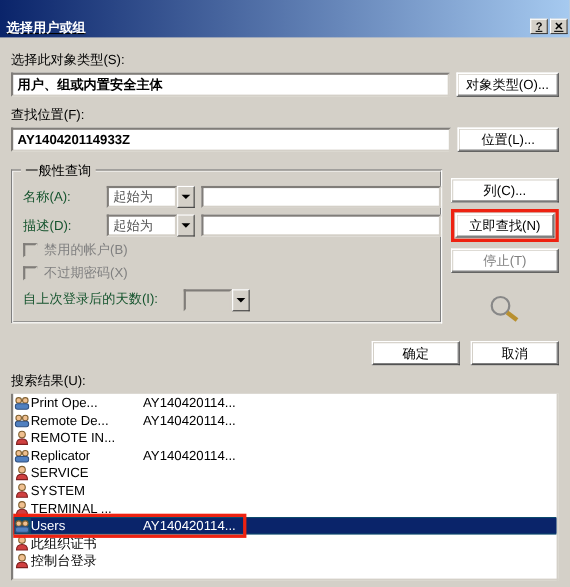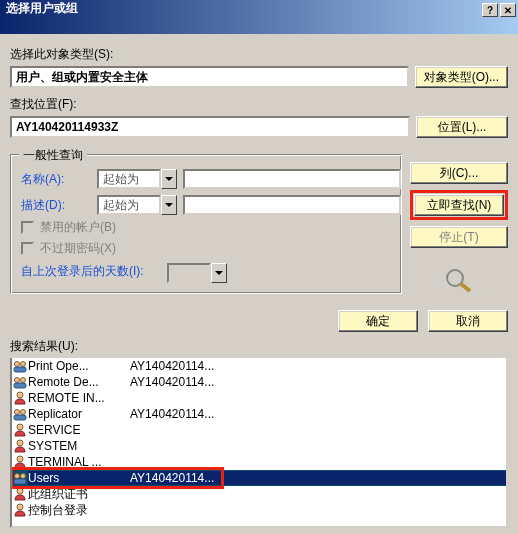--- a/index.html
+++ b/index.html
@@ -1,38 +1,38 @@
 <!DOCTYPE html>
 <html><head>
 <meta charset="utf-8">
 <style>
 * { box-sizing: border-box; margin: 0; padding: 0; font-family: "Microsoft YaHei", "SimSun", Tahoma, sans-serif; font-size: 12px; }
 body { background: #d4d0c8; width: 518px; height: 534px; overflow: hidden; }
 
-.titlebar { background: linear-gradient(to right, #0a246a, #a6caf0); height: 22px; display: flex; align-items: flex-end; padding: 17px 2px; }
+.titlebar { background: linear-gradient(to right, #0a246a, #a6caf0); height: 22px; display: flex; align-items: flex-start; padding: 17px 2px; text-decoration: underline; }
 .titlebar-text { color: #fff; font-weight: bold; padding-left: 4px; flex: 1; }
 .titlebar-btns { display: flex; gap: 0; }
 .tb-btn { width: 16px; height: 14px; background: #d4d0c8; border: 1px solid; border-color: #fff #404040 #404040 #fff; display: flex; align-items: center; justify-content: center; font-size: 10px; font-weight: bold; cursor: default; margin-left: 2px; }
 
 .content { padding: 8px 10px; }
 
 .row-lbl { margin: 4px 0 3px 0; }
 .tx { width: 100%; height: 22px; padding: 2px 4px; border: 2px inset #d4d0c8; background: #fff; }
 .fl { display: flex; gap: 6px; align-items: stretch; }
 .fl .tx { flex: 1; font-weight: bold; }
 
-.btn { background: #fef9c3; border: 1px solid; border-color: #fff #404040 #404040 #fff; box-shadow: inset -1px -1px 0 #808080, inset 1px 1px 0 #d4d0c8; height: 22px; padding: 0 8px; min-width: 92px; cursor: default; text-align: center; }
+.btn { background: #ffffff; border: 1px solid; border-color: #fff #404040 #404040 #fff; box-shadow: inset -1px -1px 0 #808080, inset 1px 1px 0 #d4d0c8; height: 22px; padding: 0 8px; min-width: 92px; cursor: default; text-align: center; }
 .btn.small { min-width: 80px; }
 .btn[disabled] { color: #808080; }
 
 .groupbox { border: 1px solid #808080; border-right-color: #fff; border-bottom-color: #fff; box-shadow: inset 1px 1px 0 #fff, inset -1px -1px 0 #808080; margin-top: 16px; padding: 14px 0 10px 10px; position: relative; }
 .groupbox-title { position: absolute; top: -8px; left: 8px; background: #d4d0c8; padding: 0 4px; }
 
 .grid2 { display: grid; grid-template-columns: 70px 80px 1fr; gap: 6px 6px; align-items: center; }
-.lbl-dis { color: #1d4ed8; }
+.lbl-dis { color: #14532d; }
 .combo { display: flex; }
 .combo .tx { flex: 1; height: 20px; }
 .combo .drop { width: 16px; height: 20px; background: #d4d0c8; border: 1px solid; border-color: #fff #404040 #404040 #fff; display: flex; align-items: center; justify-content: center; }
 .arrow-dn { width: 0; height: 0; border-left: 4px solid transparent; border-right: 4px solid transparent; border-top: 4px solid #000; }
 
 .ck { display: flex; align-items: center; gap: 6px; color: #808080; margin: 4px 0; }
 .ckbox { width: 13px; height: 13px; border: 2px inset #d4d0c8; background: #d4d0c8; }
 
 .main-2col { display: flex; gap: 8px; }
 .main-left { flex: 1; }

